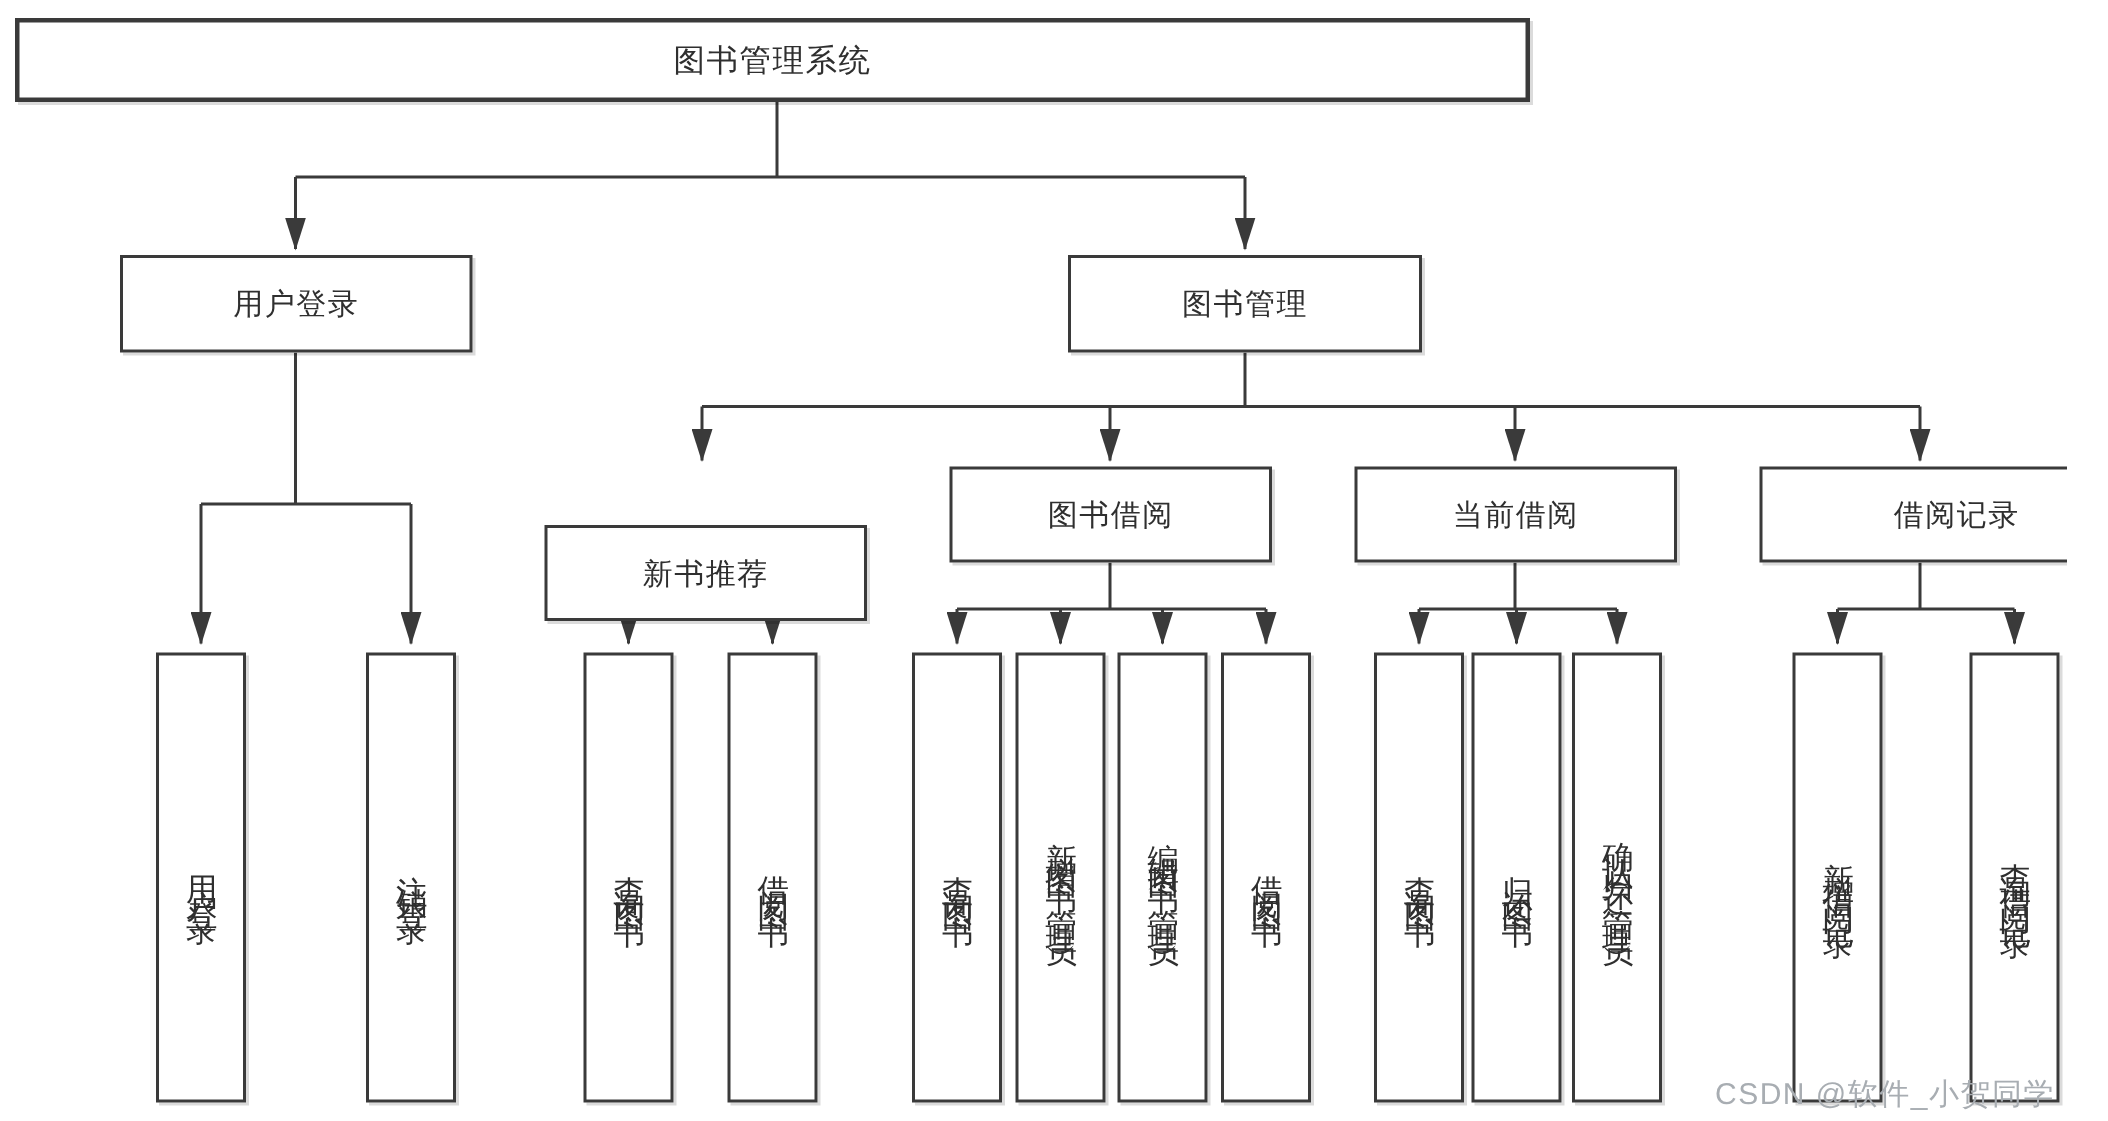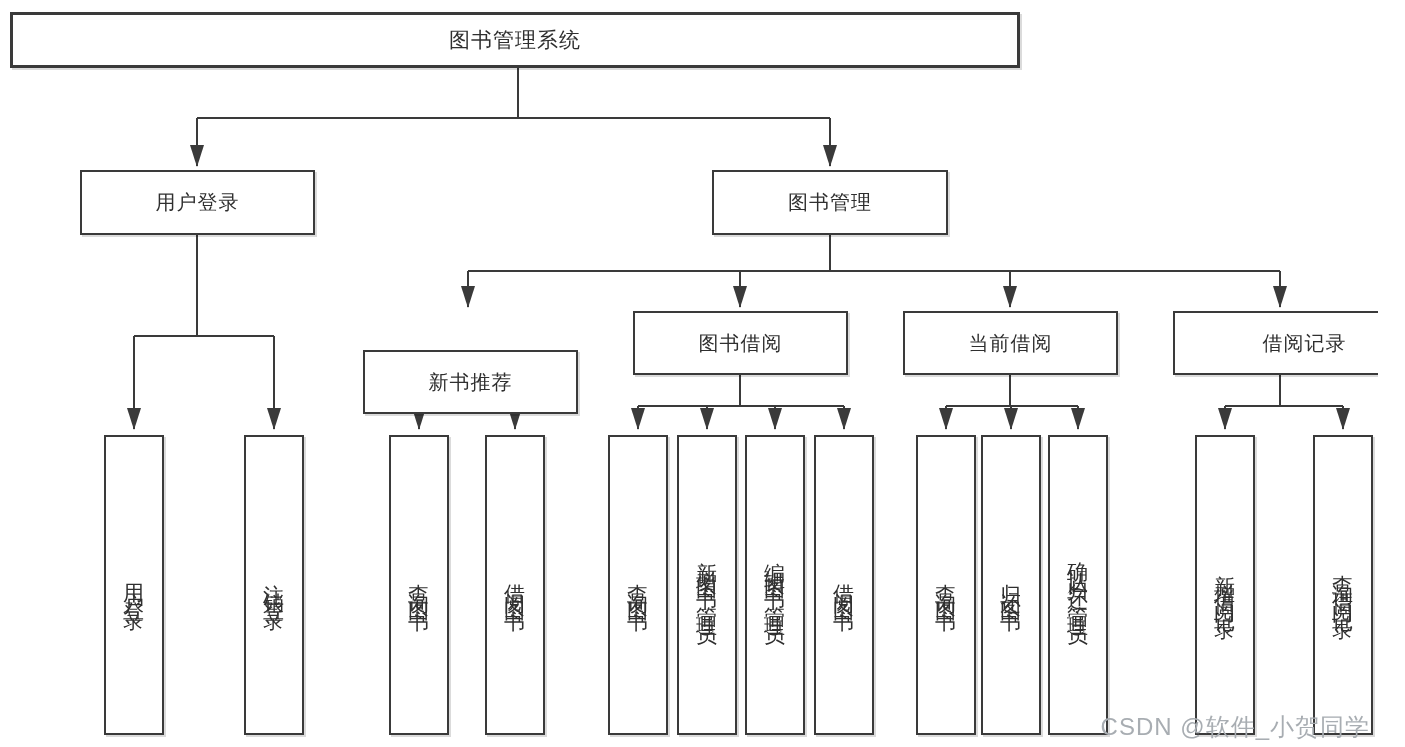--- a/index.html
+++ b/index.html
@@ -29,21 +29,21 @@
     writing-mode:vertical-rl;
     text-orientation:mixed;
     letter-spacing:9px;
     line-height:1;
     font-size:21px;
     text-align:center;
   }
   .watermark{
     position:absolute;
     right:8px;bottom:4px;
-    font-size:24px;
+    font-size:20px;
     color:var(--watermark,#a8adb2);
     letter-spacing:1px;
     user-select:none;
   }
 </style>
 </head>
 <body>
 
 <div id="canvas">
 

